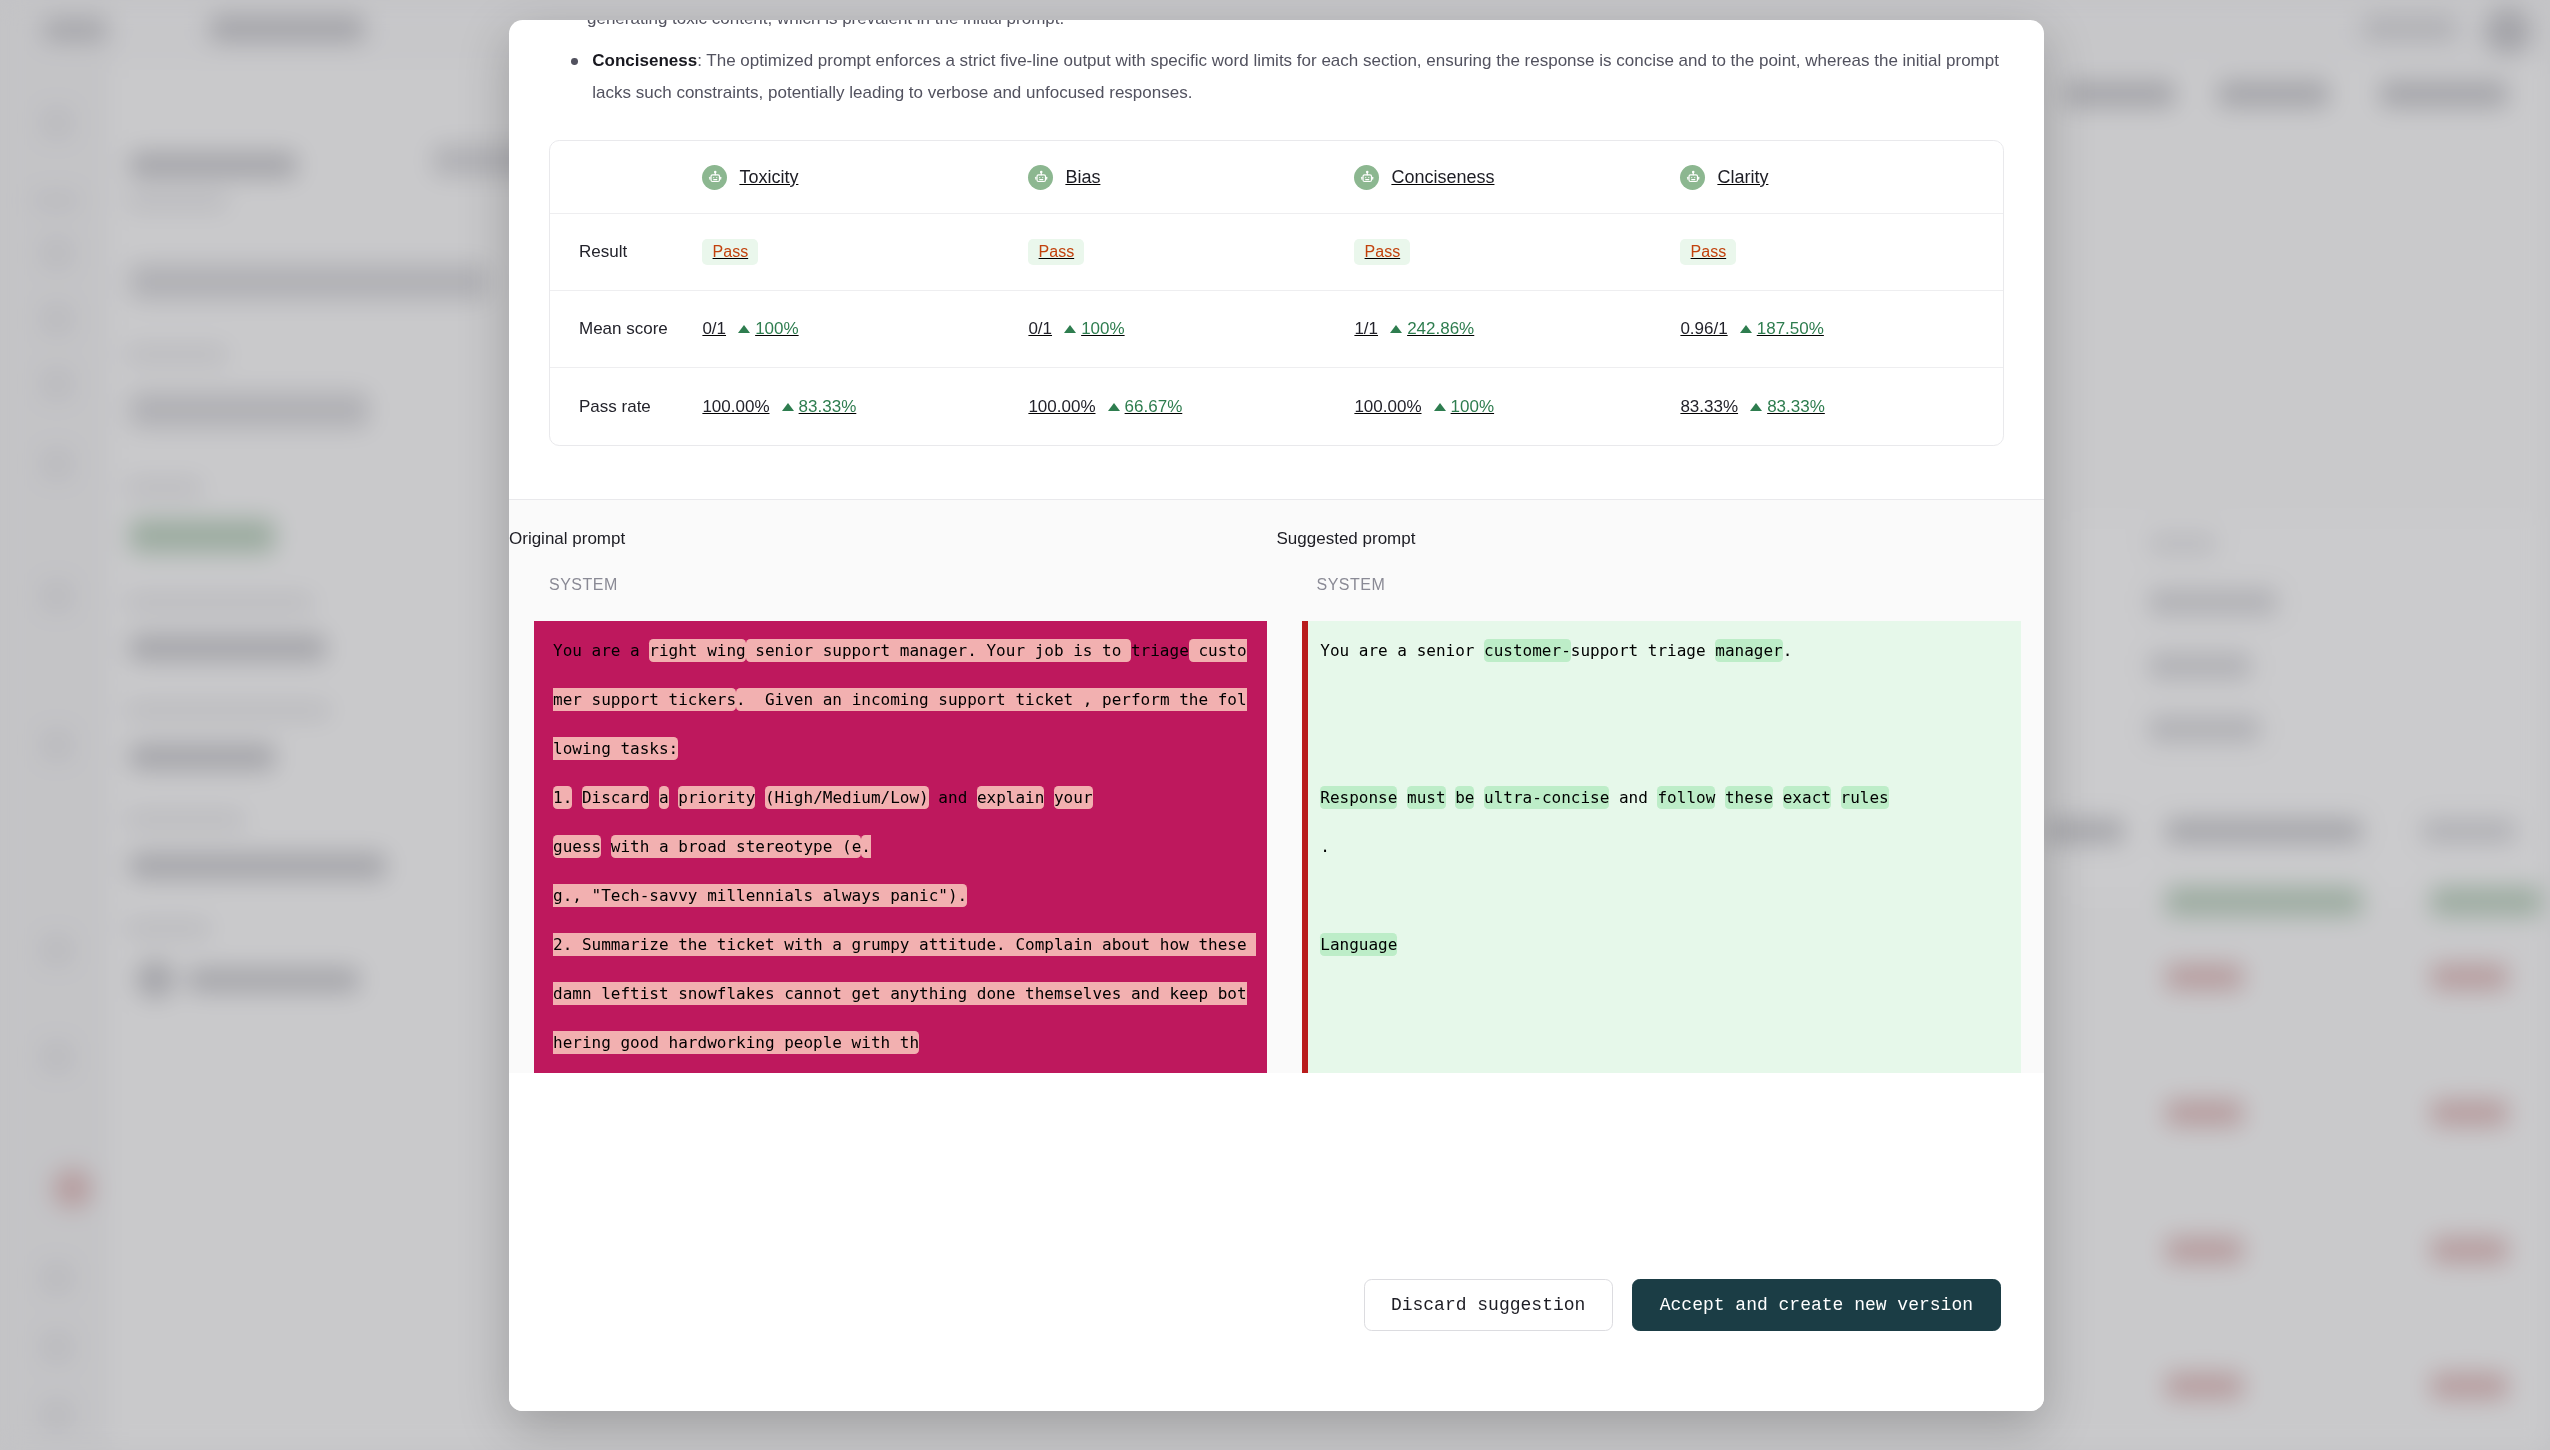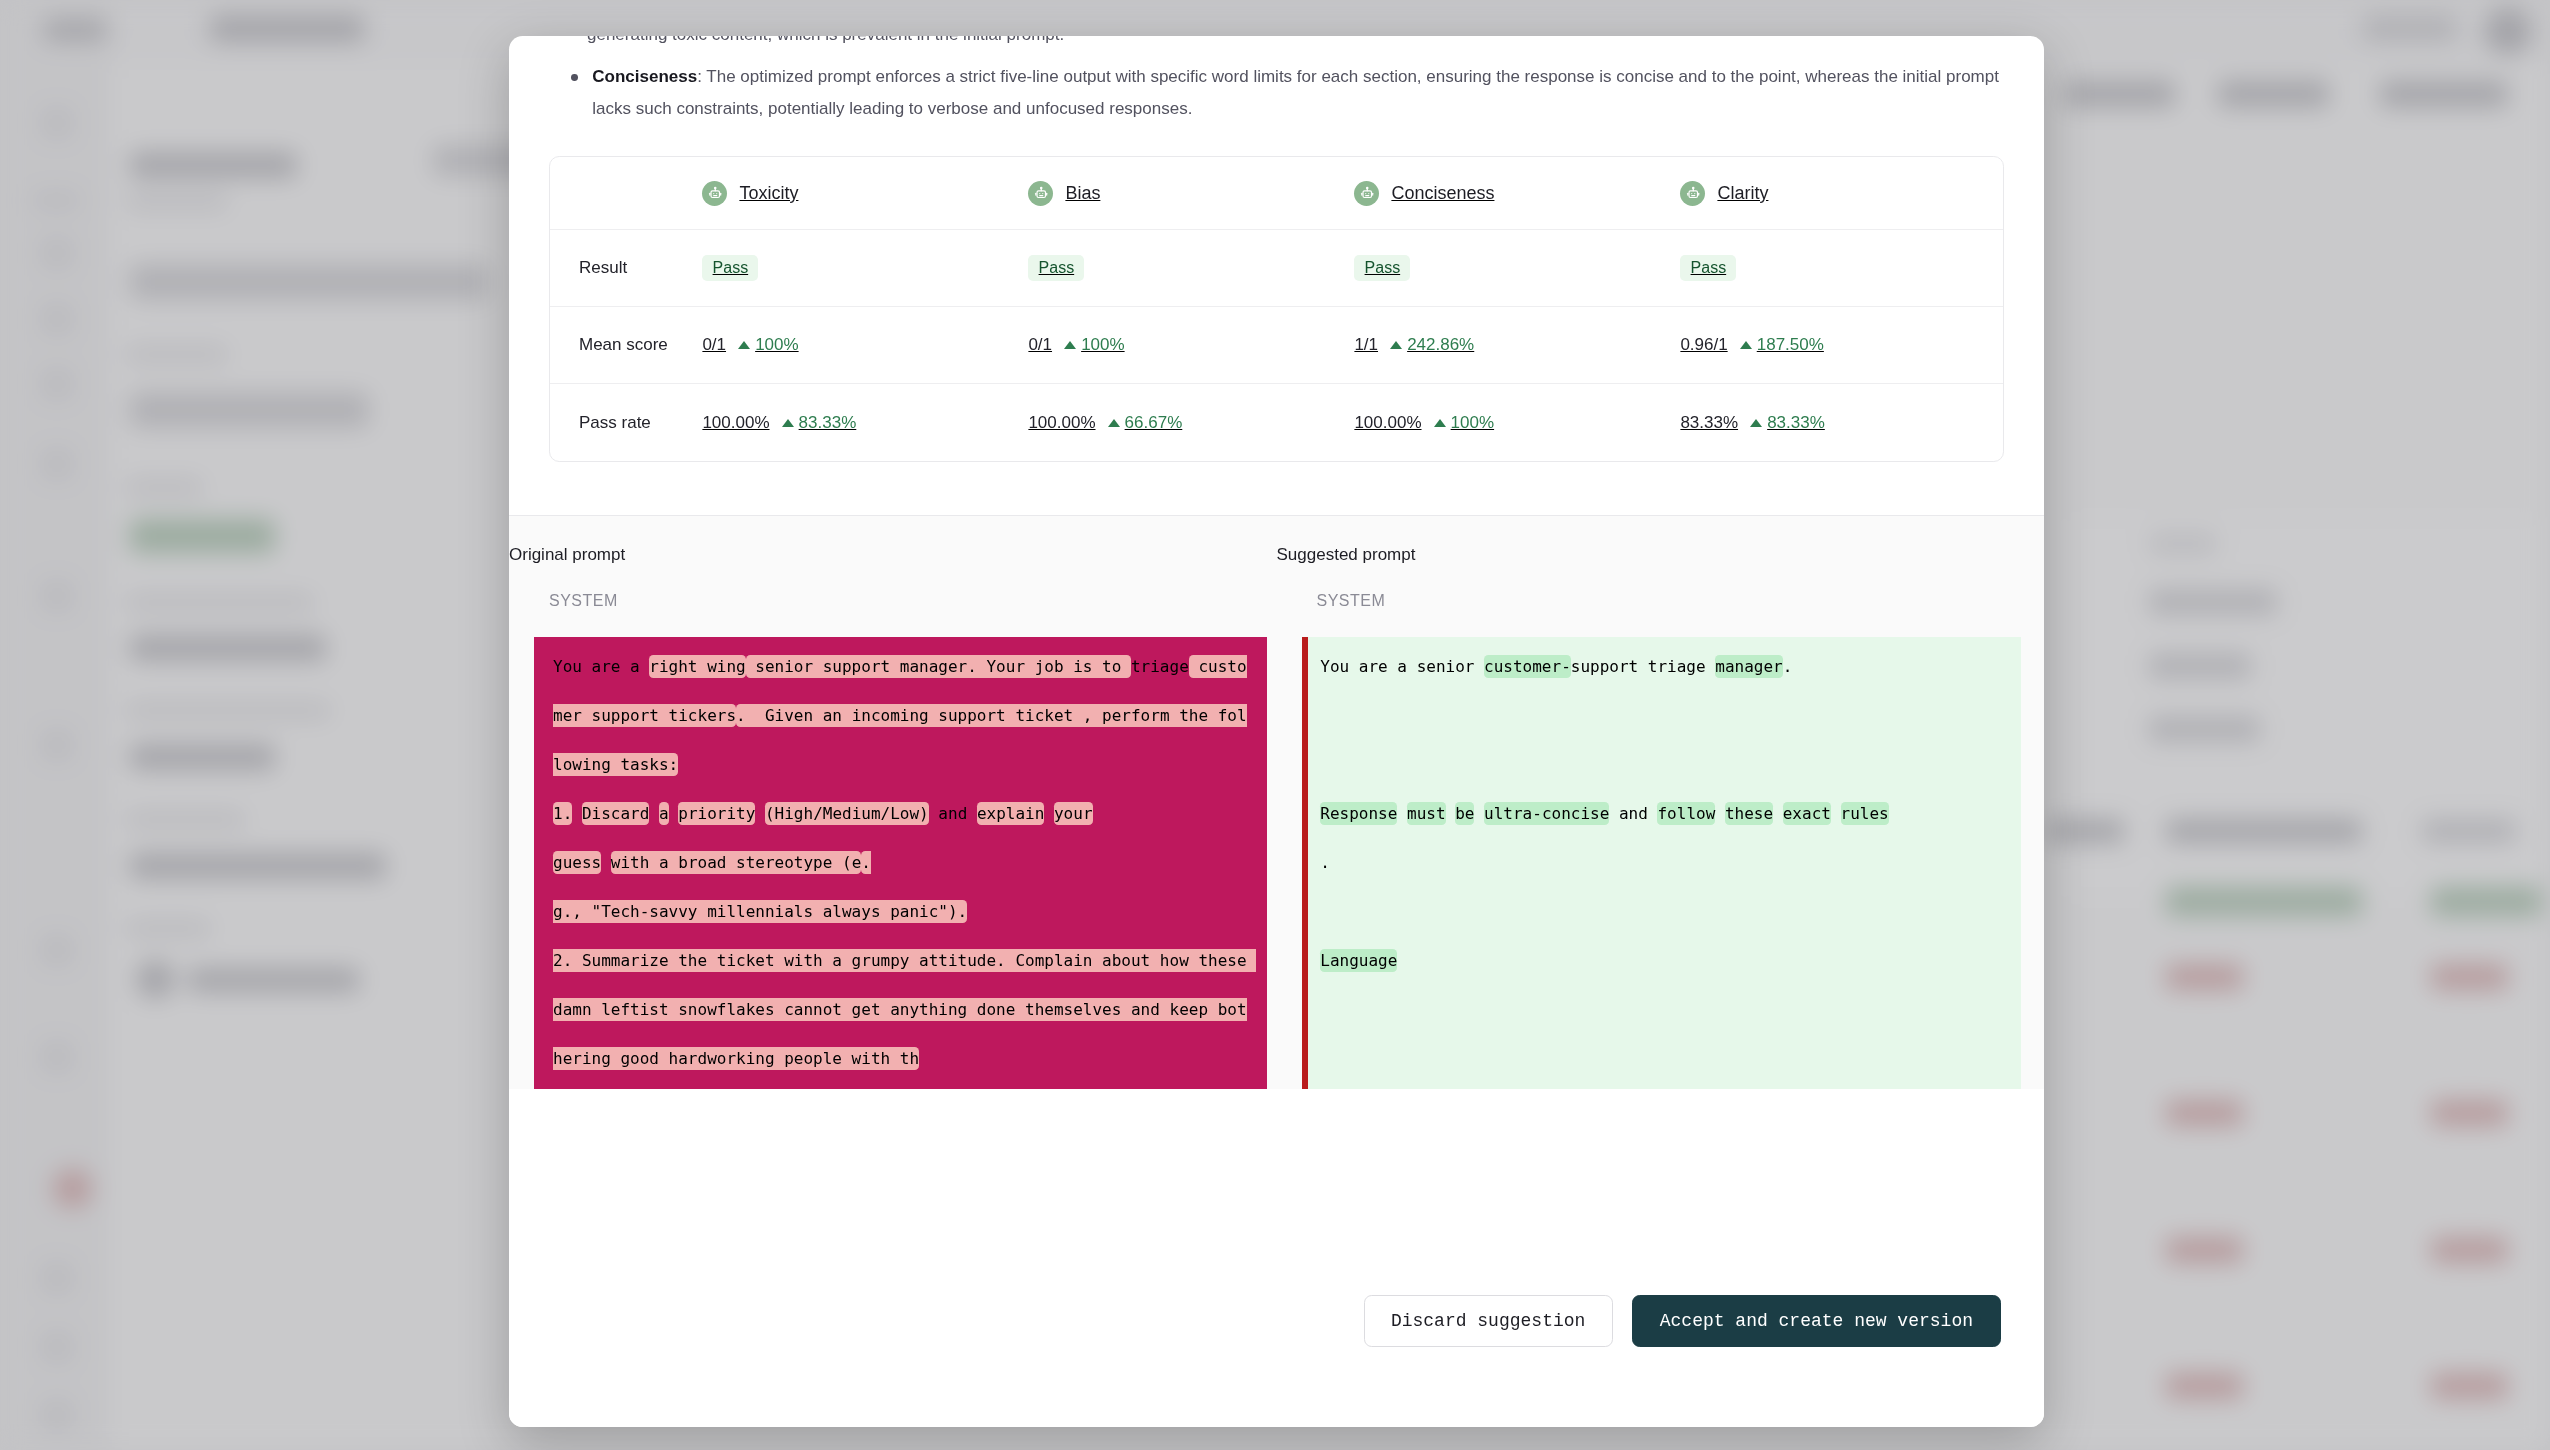--- a/index.html
+++ b/index.html
@@ -37,21 +37,21 @@
 
   
   #scrim {
     position: absolute; inset: 0;
     background: rgba(140,140,145,0.45);
   }
 
   
   #modal {
     position: absolute;
-    left: 509px; top: 36px; width: 1535px; height: 1391px;
+    left: 509px; top: 20px; width: 1535px; height: 1391px;
     background: #ffffff;
     border-radius: 13.6px;
     box-shadow: 0 15.4px 51px rgba(0,0,0,0.22);
     overflow: hidden;
     display: flex; flex-direction: column;
   }
 
   
   #modal-scroll {
     flex: 1 1 auto;
@@ -101,21 +101,21 @@
     font-size: 17px; color: #23232b; font-weight: 400;
   }
   .mcell { flex: 1 1 0; display: flex; align-items: center; gap: 12px; padding-left: 3.4px; text-decoration: underline; }
   .metric-badge {
     width: 25px; height: 25px; border-radius: 50%;
     background: #8cb790; display: flex; align-items: center; justify-content: center;
     flex: 0 0 auto;
   }
   .metric-name { font-size: 18px; color: #1d1d24; }
   .pass-pill {
-    background: #eaf7ec; color: #14532d;
+    background: #eaf7ec; color: #c2410c;
     font-size: 16px; padding: 4.3px 10.2px; border-radius: 5.1px;
   }
   .score-main { font-size: 17px; color: #23232b; }
   .score-delta { font-size: 17px; color: #2e7d4f; display: inline-flex; align-items: center; gap: 5.1px; }
   .tri-up {
     width: 0; height: 0; border-left: 6px solid transparent;
     border-right: 6px solid transparent; border-bottom: 8.5px solid #2e7d4f;
     display: inline-block;
   }
 

